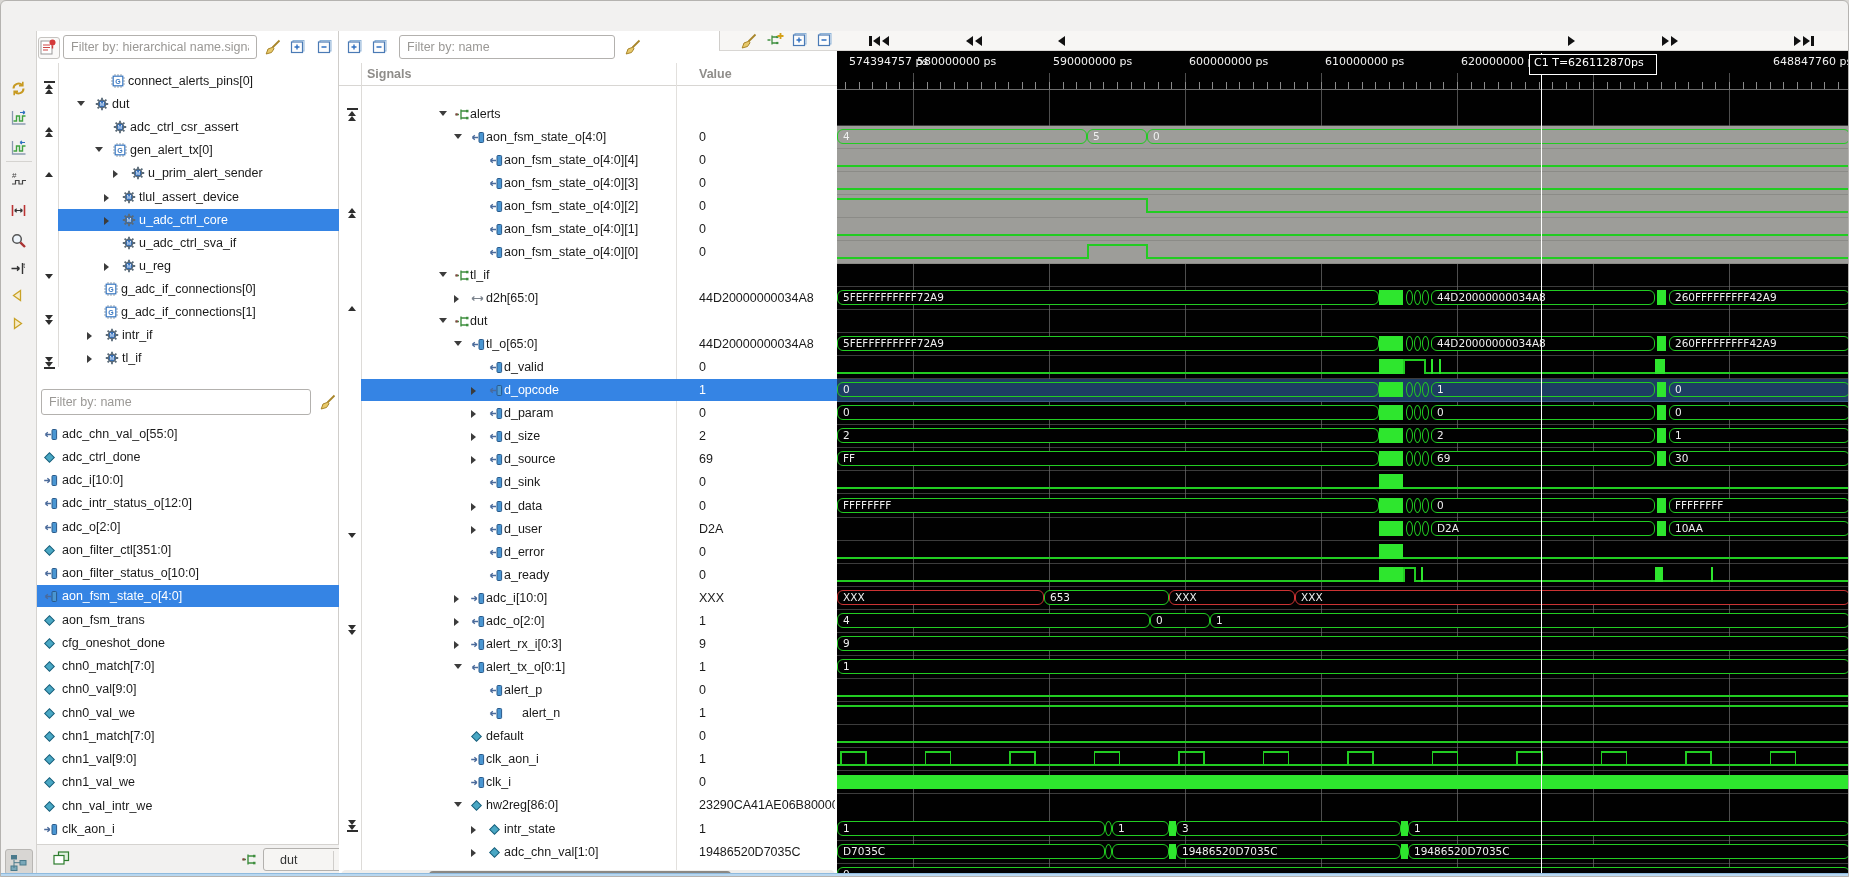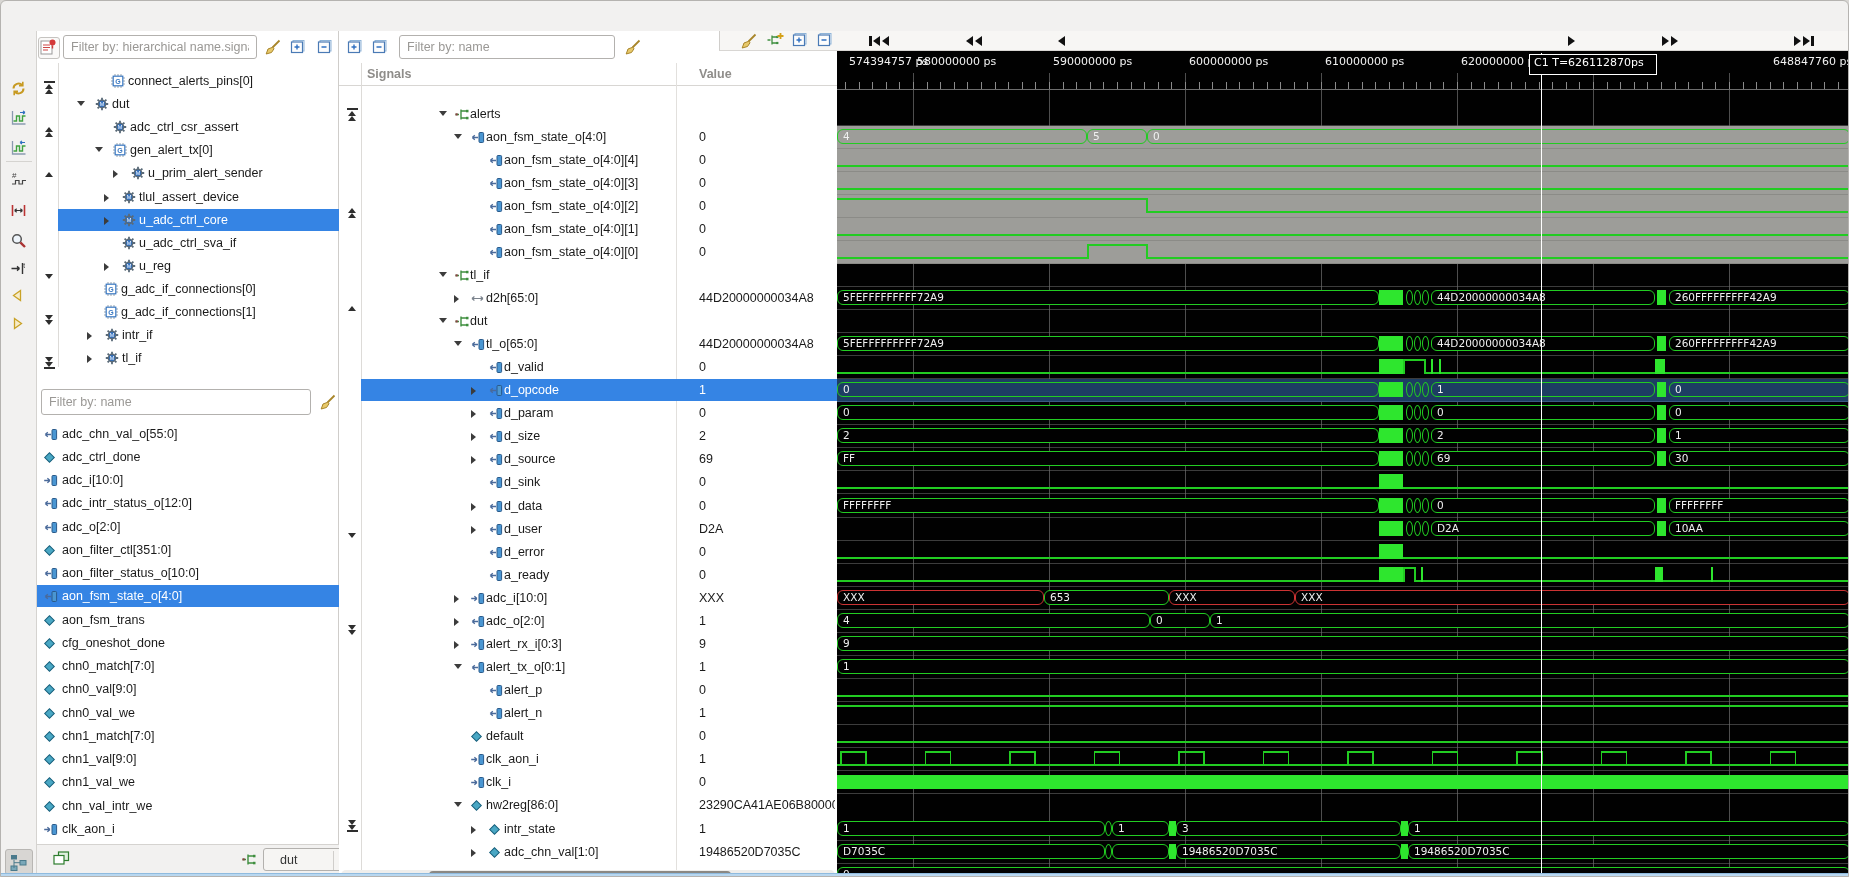--- a/index.html
+++ b/index.html
@@ -747,21 +747,21 @@
               <path d="M8 6.5H2.2M2.2 6.5l2.6-2.2M2.2 6.5l2.6 2.2" stroke="#4a6a9a" stroke-width="1.3" fill="none"></path>
             </svg></div>
           <div class="tree-label" style="left: 165px; top: 652px;">alert_p</div>
           <div class="val-text" style="left: 360px; top: 652px; width: 136px;">0</div>
         </div>
         <div>
           <div class="abs" style="left: 149px; top: 675px;"><svg width="15" height="13" viewBox="0 0 15 13">
               <rect x="9" y="1.5" width="4.6" height="10" rx="1" fill="#4a96d2" stroke="#2a5a8a"></rect>
               <path d="M8 6.5H2.2M2.2 6.5l2.6-2.2M2.2 6.5l2.6 2.2" stroke="#4a6a9a" stroke-width="1.3" fill="none"></path>
             </svg></div>
-          <div class="tree-label" style="left: 165px; top: 675px;">alert_n</div>
+          <div class="tree-label" style="left: 165px; top: 675px; padding-left: 18px;">alert_n</div>
           <div class="val-text" style="left: 360px; top: 675px; width: 136px;">1</div>
         </div>
         <div>
           <div class="abs" style="left: 131px; top: 698px;"><svg width="13" height="13" viewBox="0 0 13 13">
               <rect x="3.1" y="3.1" width="6.8" height="6.8" transform="rotate(45 6.5 6.5)" fill="#49a7c4" stroke="#19617d"></rect>
             </svg></div>
           <div class="tree-label" style="left: 147px; top: 698px;">default</div>
           <div class="val-text" style="left: 360px; top: 698px; width: 136px;">0</div>
         </div>
         <div>

